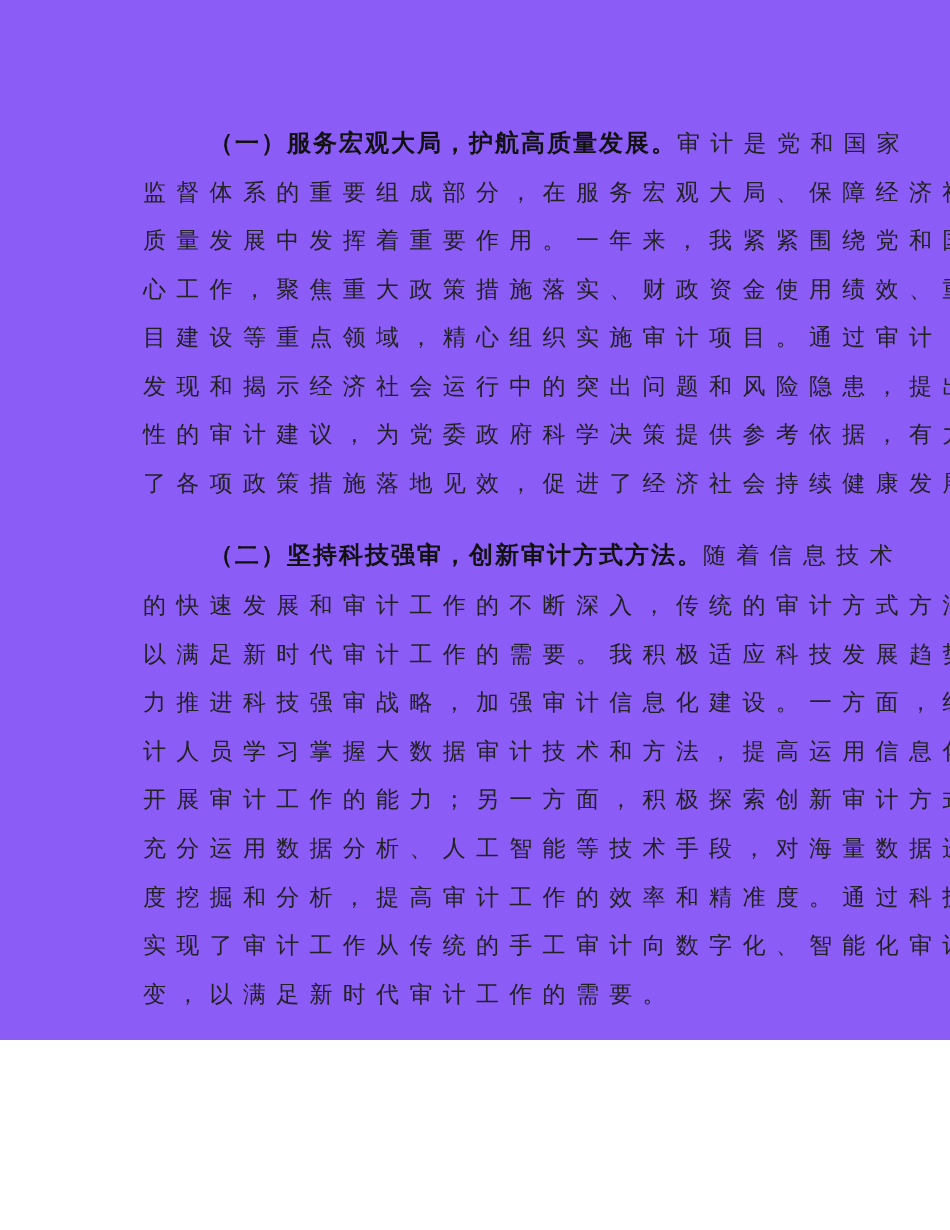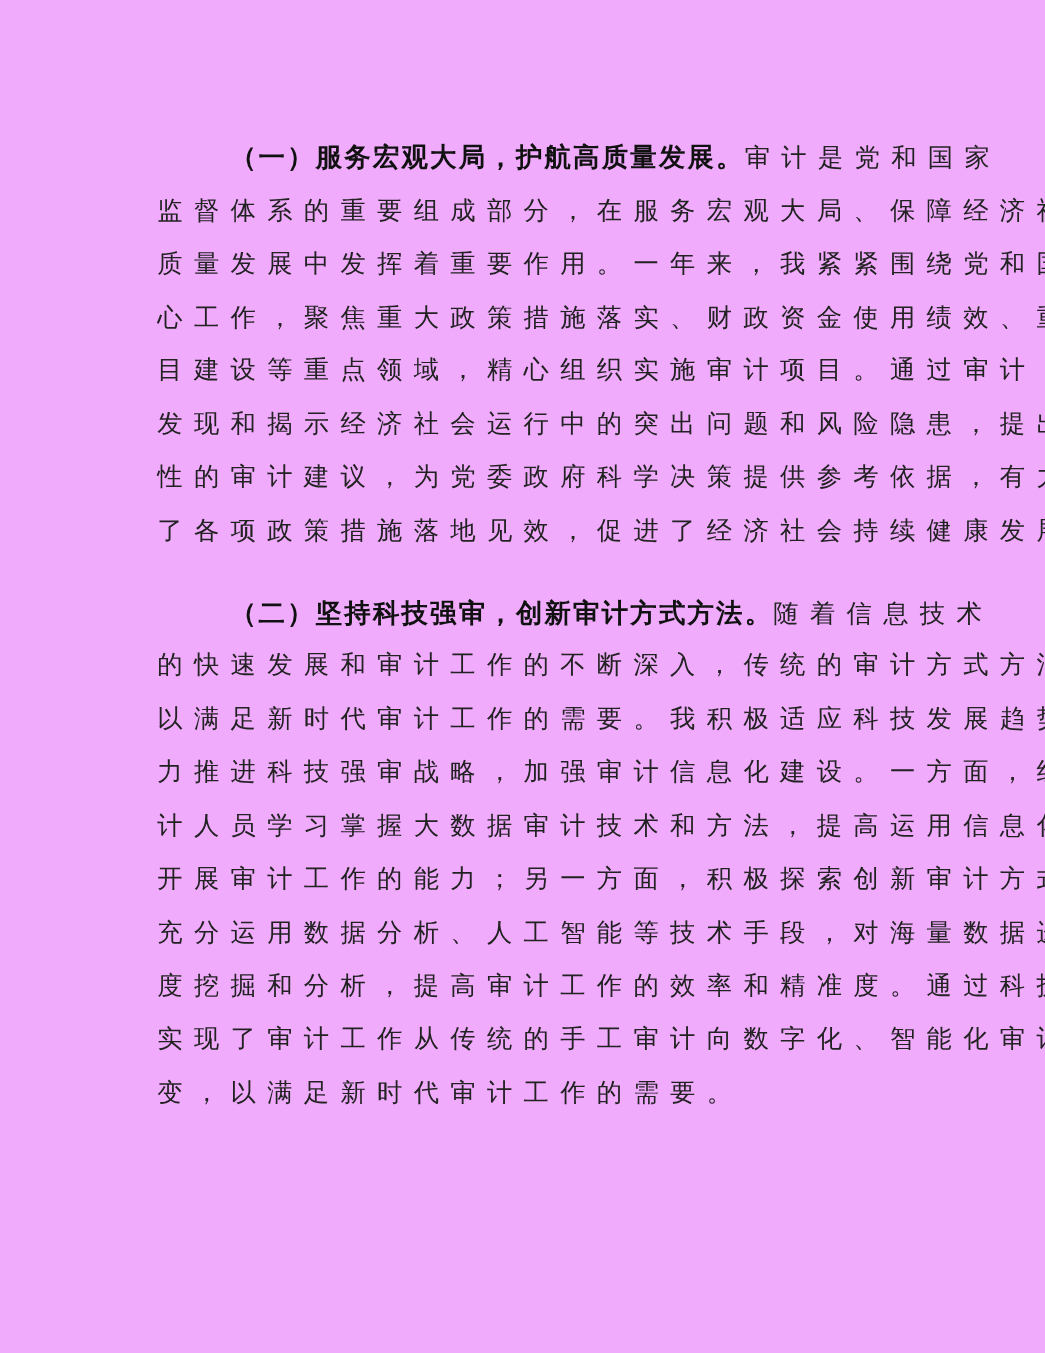--- a/index.html
+++ b/index.html
@@ -1,18 +1,18 @@
 <!DOCTYPE html>
 <html><head>
 <meta charset="utf-8">
 <style>
   html, body { margin: 0; padding: 0; background: #ffffff; }
   body { width: 950px; height: 1230px; position: relative; overflow: hidden;
          font-family: "DejaVu Sans", "Liberation Sans", sans-serif; color: #1a1a1a; }
-  .page { position: absolute; left: 0; top: 0; width: 950px; height: 1230px; background: #f0abfc; }
+  .page { position: absolute; left: 0; top: 0; width: 950px; height: 1040px; background: #8b5cf6; }
   .para { position: absolute; left: 143px; width: 668px; }
   .line { position: absolute; left: 0; height: 30px; line-height: 30px; white-space: nowrap;
           font-size: 23px; letter-spacing: 10.3px; color: #222; }
   .line.indent { left: 66px; }
   .heading { font-weight: bold; color: #111; letter-spacing: 2px; font-size: 24px; }
 </style>
 </head>
 <body>
 
 <div class="page">
@@ -24,21 +24,21 @@
     <div class="line" style="top:49px;">监督体系的重要组成部分，在服务宏观大局、保障经济社会高</div>
     <div class="line" style="top:97px;">质量发展中发挥着重要作用。一年来，我紧紧围绕党和国家中</div>
     <div class="line" style="top:146px;">心工作，聚焦重大政策措施落实、财政资金使用绩效、重大项</div>
     <div class="line" style="top:194px;">目建设等重点领域，精心组织实施审计项目。通过审计，及时</div>
     <div class="line" style="top:243px;">发现和揭示经济社会运行中的突出问题和风险隐患，提出针对</div>
     <div class="line" style="top:291px;">性的审计建议，为党委政府科学决策提供参考依据，有力推动</div>
     <div class="line" style="top:340px;">了各项政策措施落地见效，促进了经济社会持续健康发展。</div>
   </div>
 
   <div class="para" style="top:542px;">
-    <div class="line indent" style="top:0px;">
+    <div class="line indent" style="top:0px;font-family:Liberation Mono, monospace;">
       <span class="heading">（二）坚持科技强审，创新审计方式方法。</span><span>随着信息技术</span>
     </div>
     <div class="line" style="top:48px;">的快速发展和审计工作的不断深入，传统的审计方式方法已难</div>
     <div class="line" style="top:97px;">以满足新时代审计工作的需要。我积极适应科技发展趋势，大</div>
     <div class="line" style="top:145px;">力推进科技强审战略，加强审计信息化建设。一方面，组织审</div>
     <div class="line" style="top:194px;">计人员学习掌握大数据审计技术和方法，提高运用信息化手段</div>
     <div class="line" style="top:242px;">开展审计工作的能力；另一方面，积极探索创新审计方式方法，</div>
     <div class="line" style="top:291px;">充分运用数据分析、人工智能等技术手段，对海量数据进行深</div>
     <div class="line" style="top:340px;">度挖掘和分析，提高审计工作的效率和精准度。通过科技强审，</div>
     <div class="line" style="top:388px;">实现了审计工作从传统的手工审计向数字化、智能化审计的转</div>

